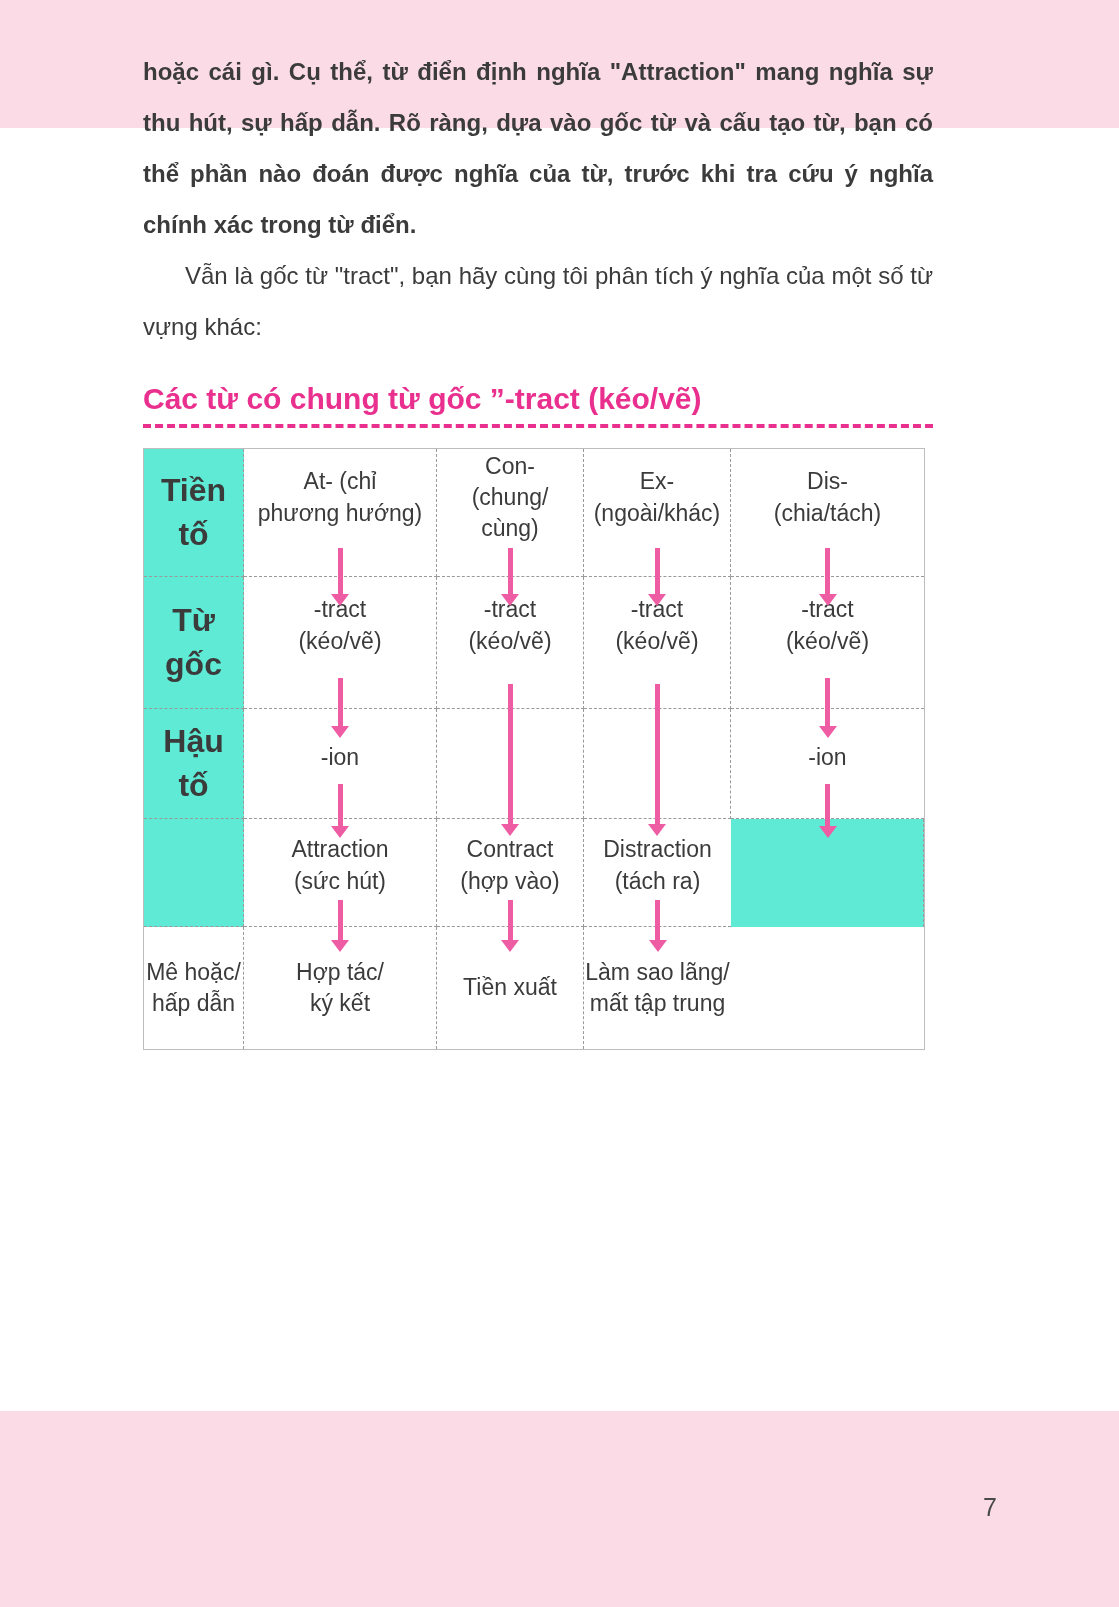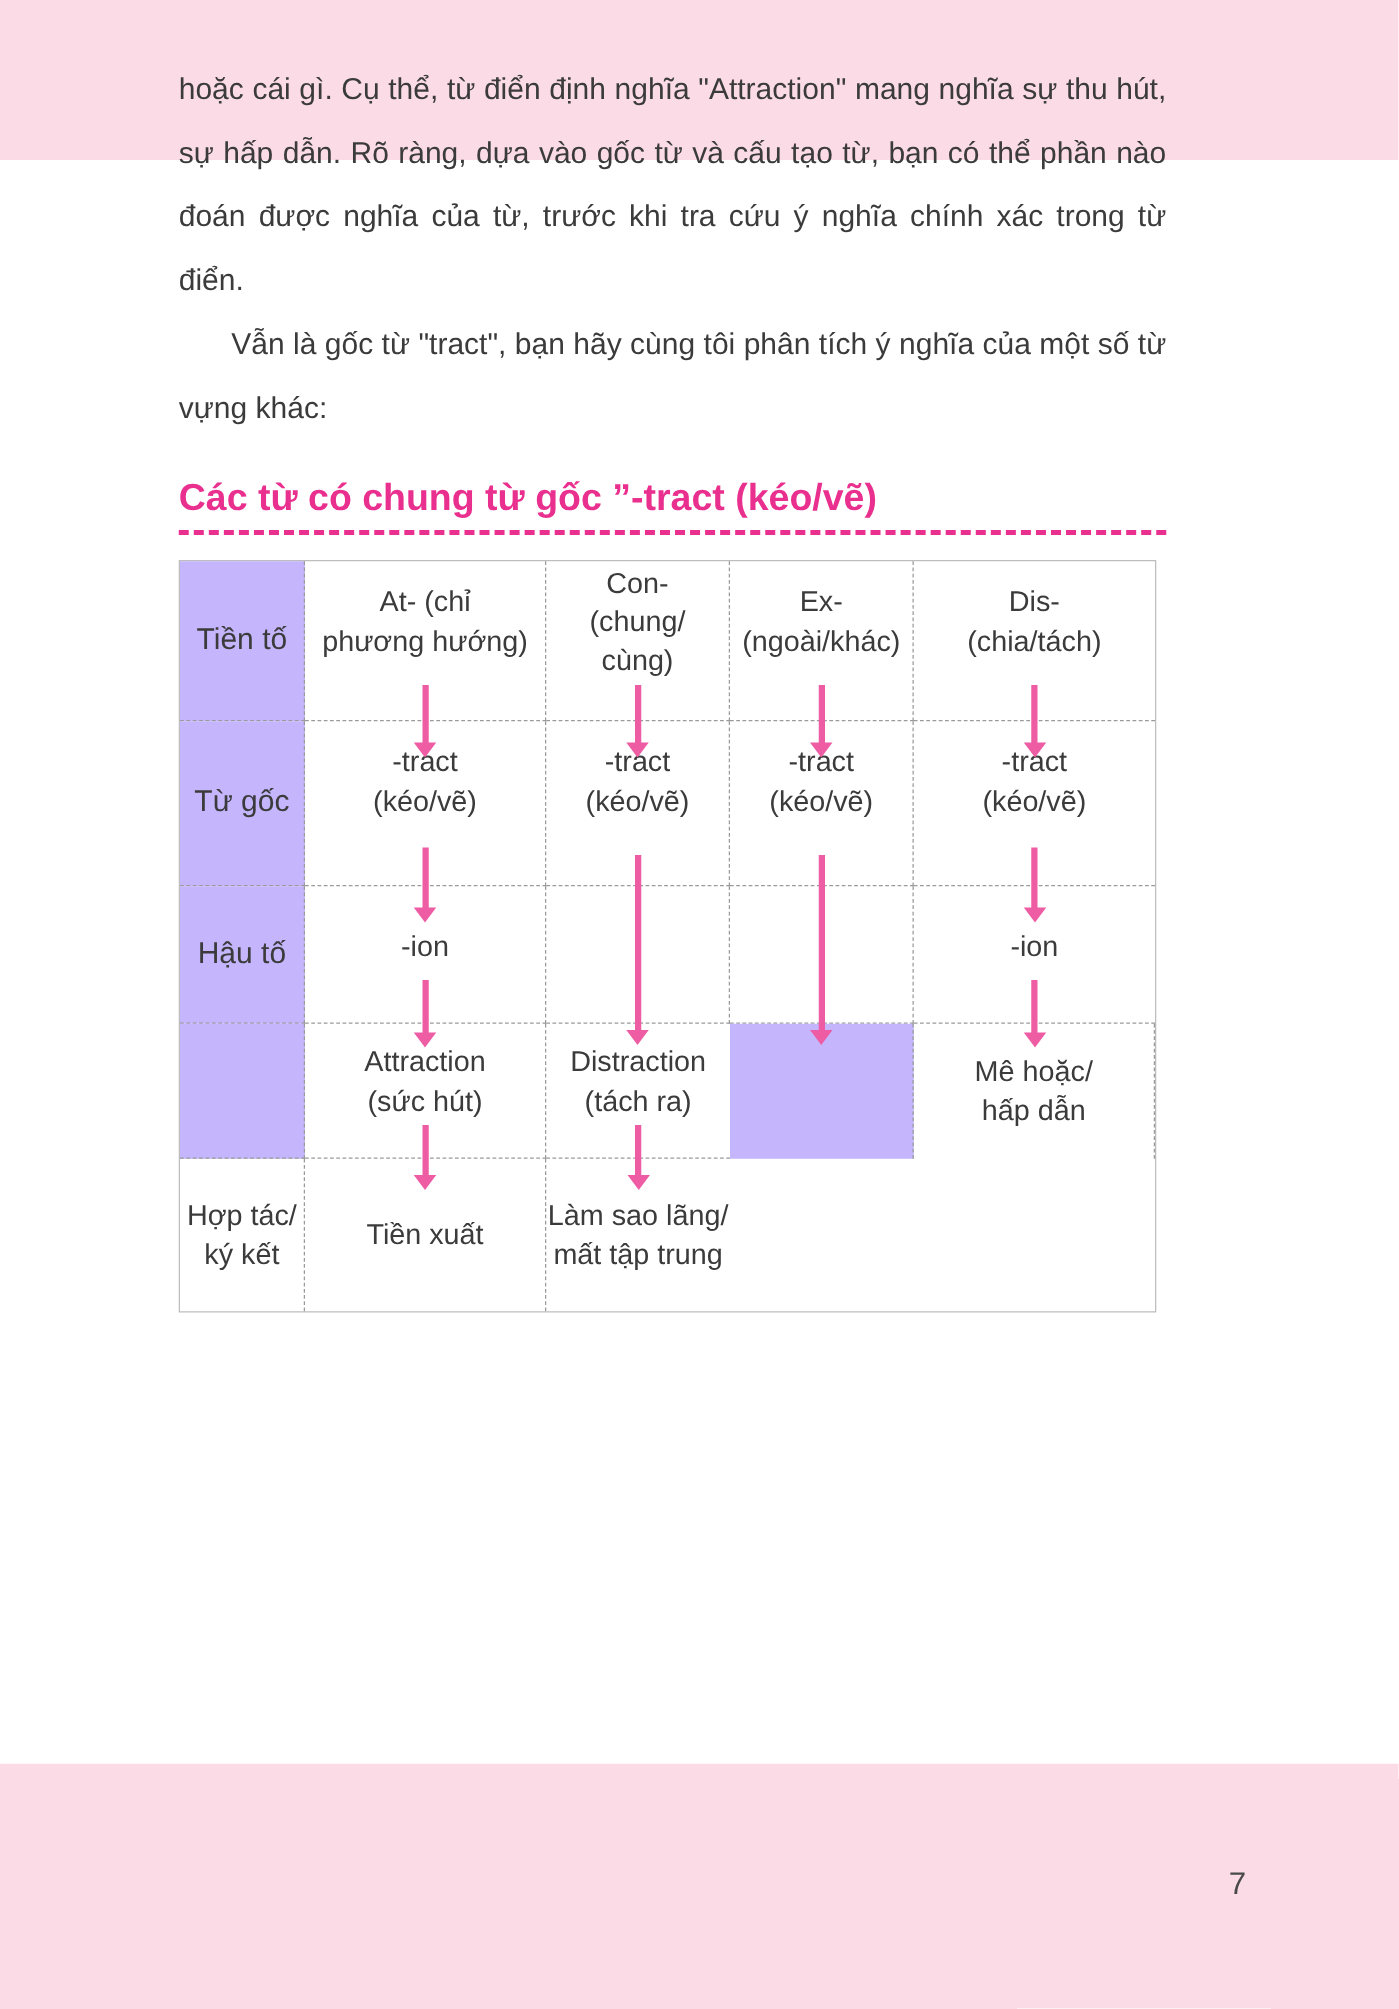--- a/index.html
+++ b/index.html
@@ -30,21 +30,21 @@
   .content{
     position:relative;
     padding:0 186px 0 143px;
   }
   .body-text{
     font-size:24px;
     line-height:51px;
     text-align:justify;
     color:var(--text);
   }
-  .p1{margin-top:46px;}
+  .p1{margin-top:46px;font-weight:bold;}
   .indent{text-indent:42px;}
   .p3{margin-top:52px;}
   .table-title{
     margin-top:30px;
     text-align:left;
     font-size:30px;
     font-weight:bold;
     color:var(--accent-pink);
   }
   .title-underline{
@@ -69,23 +69,23 @@
     white-space:pre-line;
     font-size:23px;
     line-height:1.35;
     color:var(--text);
     border-right:1.5px dashed var(--table-line);
     border-bottom:1.5px dashed var(--table-line);
   }
   .last-col{border-right:none;}
   .last-row{border-bottom:none;}
   .lbl{
-    background:#c4b5fd;
-    font-weight:normal;
-    font-size:24px;
+    background:#5eead4;
+    font-weight:bold;
+    font-size:32px;
   }
   .pb-prefix{padding-bottom:30px;}
   .pb-root{padding-bottom:34px;}
   .pb-suffix{padding-bottom:12px;}
   .pb-word{padding-bottom:14px;}
   
   .arrow{
     position:absolute;
     left:50%;margin-left:-9px;
     width:18px;z-index:3;
@@ -181,20 +181,25 @@
         <span>-ion</span>
         <span class="arrow a-suffix"></span>
       </div>
 
       <div class="cell lbl"></div>
       <div class="cell pb-word">
         <span>Attraction
 (sức hút)</span>
         <span class="arrow a-word"></span>
       </div>
+      <div class="cell pb-word">
+        <span>Contract
+(hợp vào)</span>
+        <span class="arrow a-word"></span>
+      </div>
       <div class="cell pb-word last-col">
         <span>Distraction
 (tách ra)</span>
         <span class="arrow a-word"></span>
       </div>
 
       <div class="cell lbl last-row"></div>
       <div class="cell last-row">
         <span>Mê hoặc/
 hấp dẫn</span>

